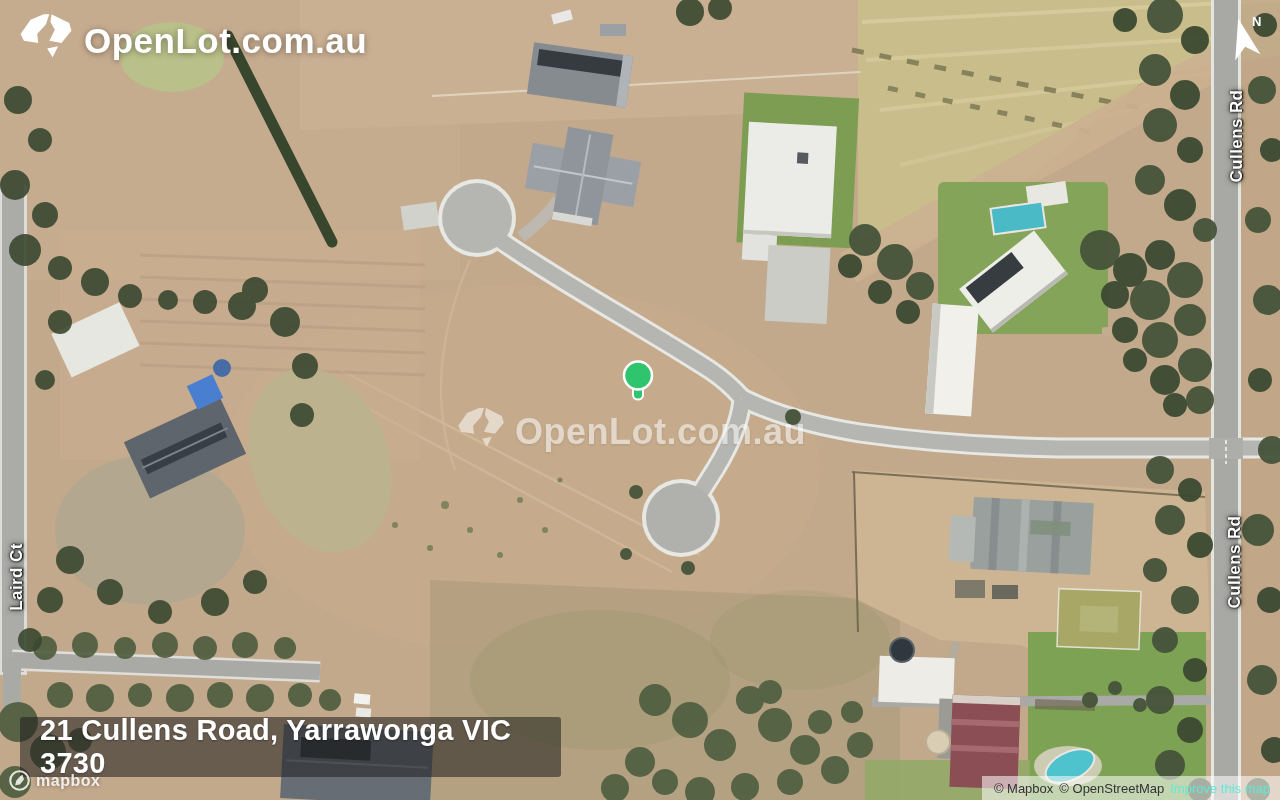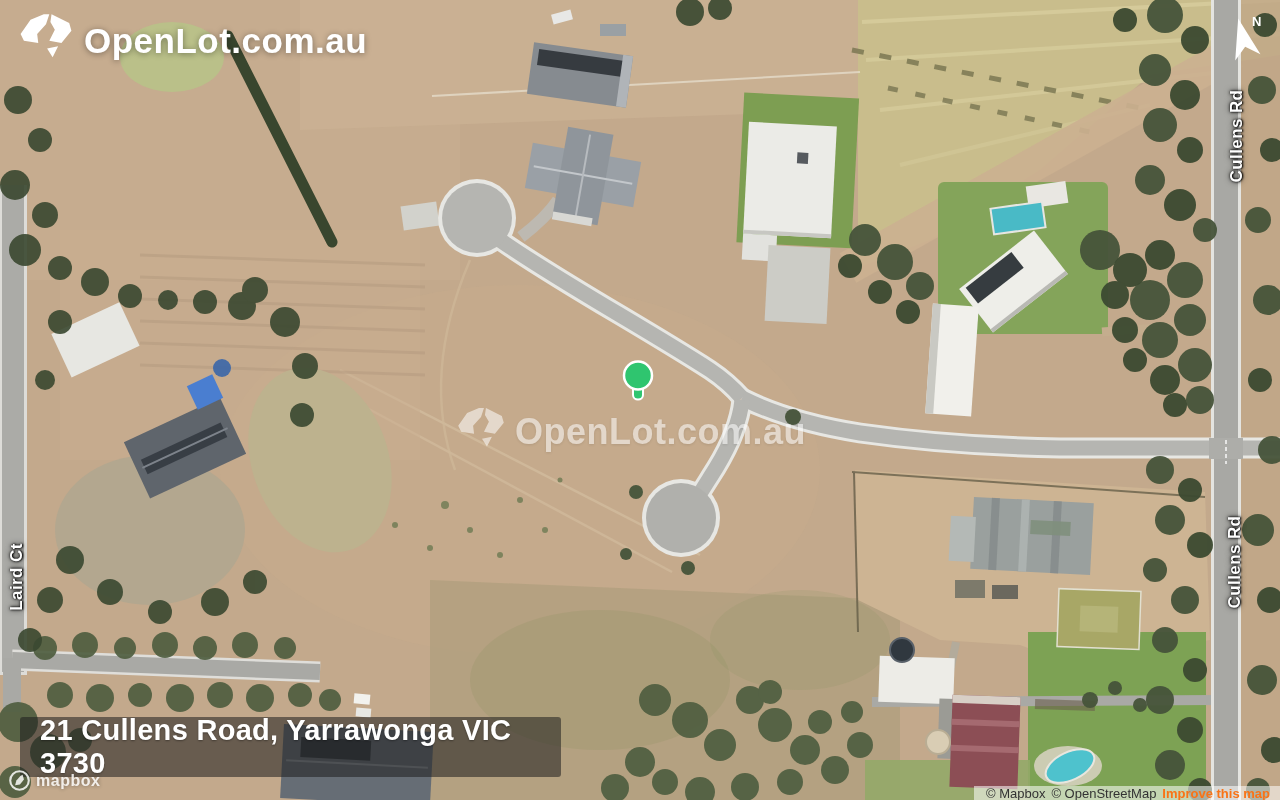--- a/index.html
+++ b/index.html
@@ -22,24 +22,24 @@
   .marker{position:absolute;left:619px;top:359px;width:38px;height:46px;cursor:pointer;}
   .address-bar{position:absolute;left:20px;top:717px;width:541px;height:60px;
                background:rgba(30,30,30,.55);border-radius:3px;display:flex;align-items:center;
                padding-left:20px;box-sizing:border-box;}
   .address-bar span{color:#fff;font-size:29px;font-weight:600;letter-spacing:.3px;
                text-shadow:0 1px 2px rgba(0,0,0,.35);}
   .mapbox-logo{position:absolute;left:8px;top:769px;display:flex;align-items:center;gap:5px;
                text-decoration:none;cursor:pointer;opacity:.92;}
   .mapbox-logo .mb-word{color:rgba(255,255,255,.9);font-size:16px;font-weight:700;
                letter-spacing:.5px;text-shadow:0 0 4px rgba(0,0,0,.45);}
-  .attribution{position:absolute;right:0;bottom:0;height:14px;display:flex;align-items:center;
+  .attribution{position:absolute;right:0;bottom:0;height:24px;display:flex;align-items:center;
                gap:6px;background:rgba(255,255,255,.55);padding:0 10px 0 12px;font-size:13px;color:#333;}
   .attribution a{color:#333;text-decoration:none;cursor:pointer;}
-  .attribution .improve{font-weight:700;color:#f97316;}
+  .attribution .improve{font-weight:400;color:#5eead4;}
 </style>
 </head>
 <body>
 
 <div id="stage">
 
   <div style="position:absolute;inset:0;">
   <svg id="map-svg" width="1280" height="800" viewBox="0 0 1280 800">
 
     <rect x="0" y="0" width="1280" height="800" fill="#c3a98c"></rect>

